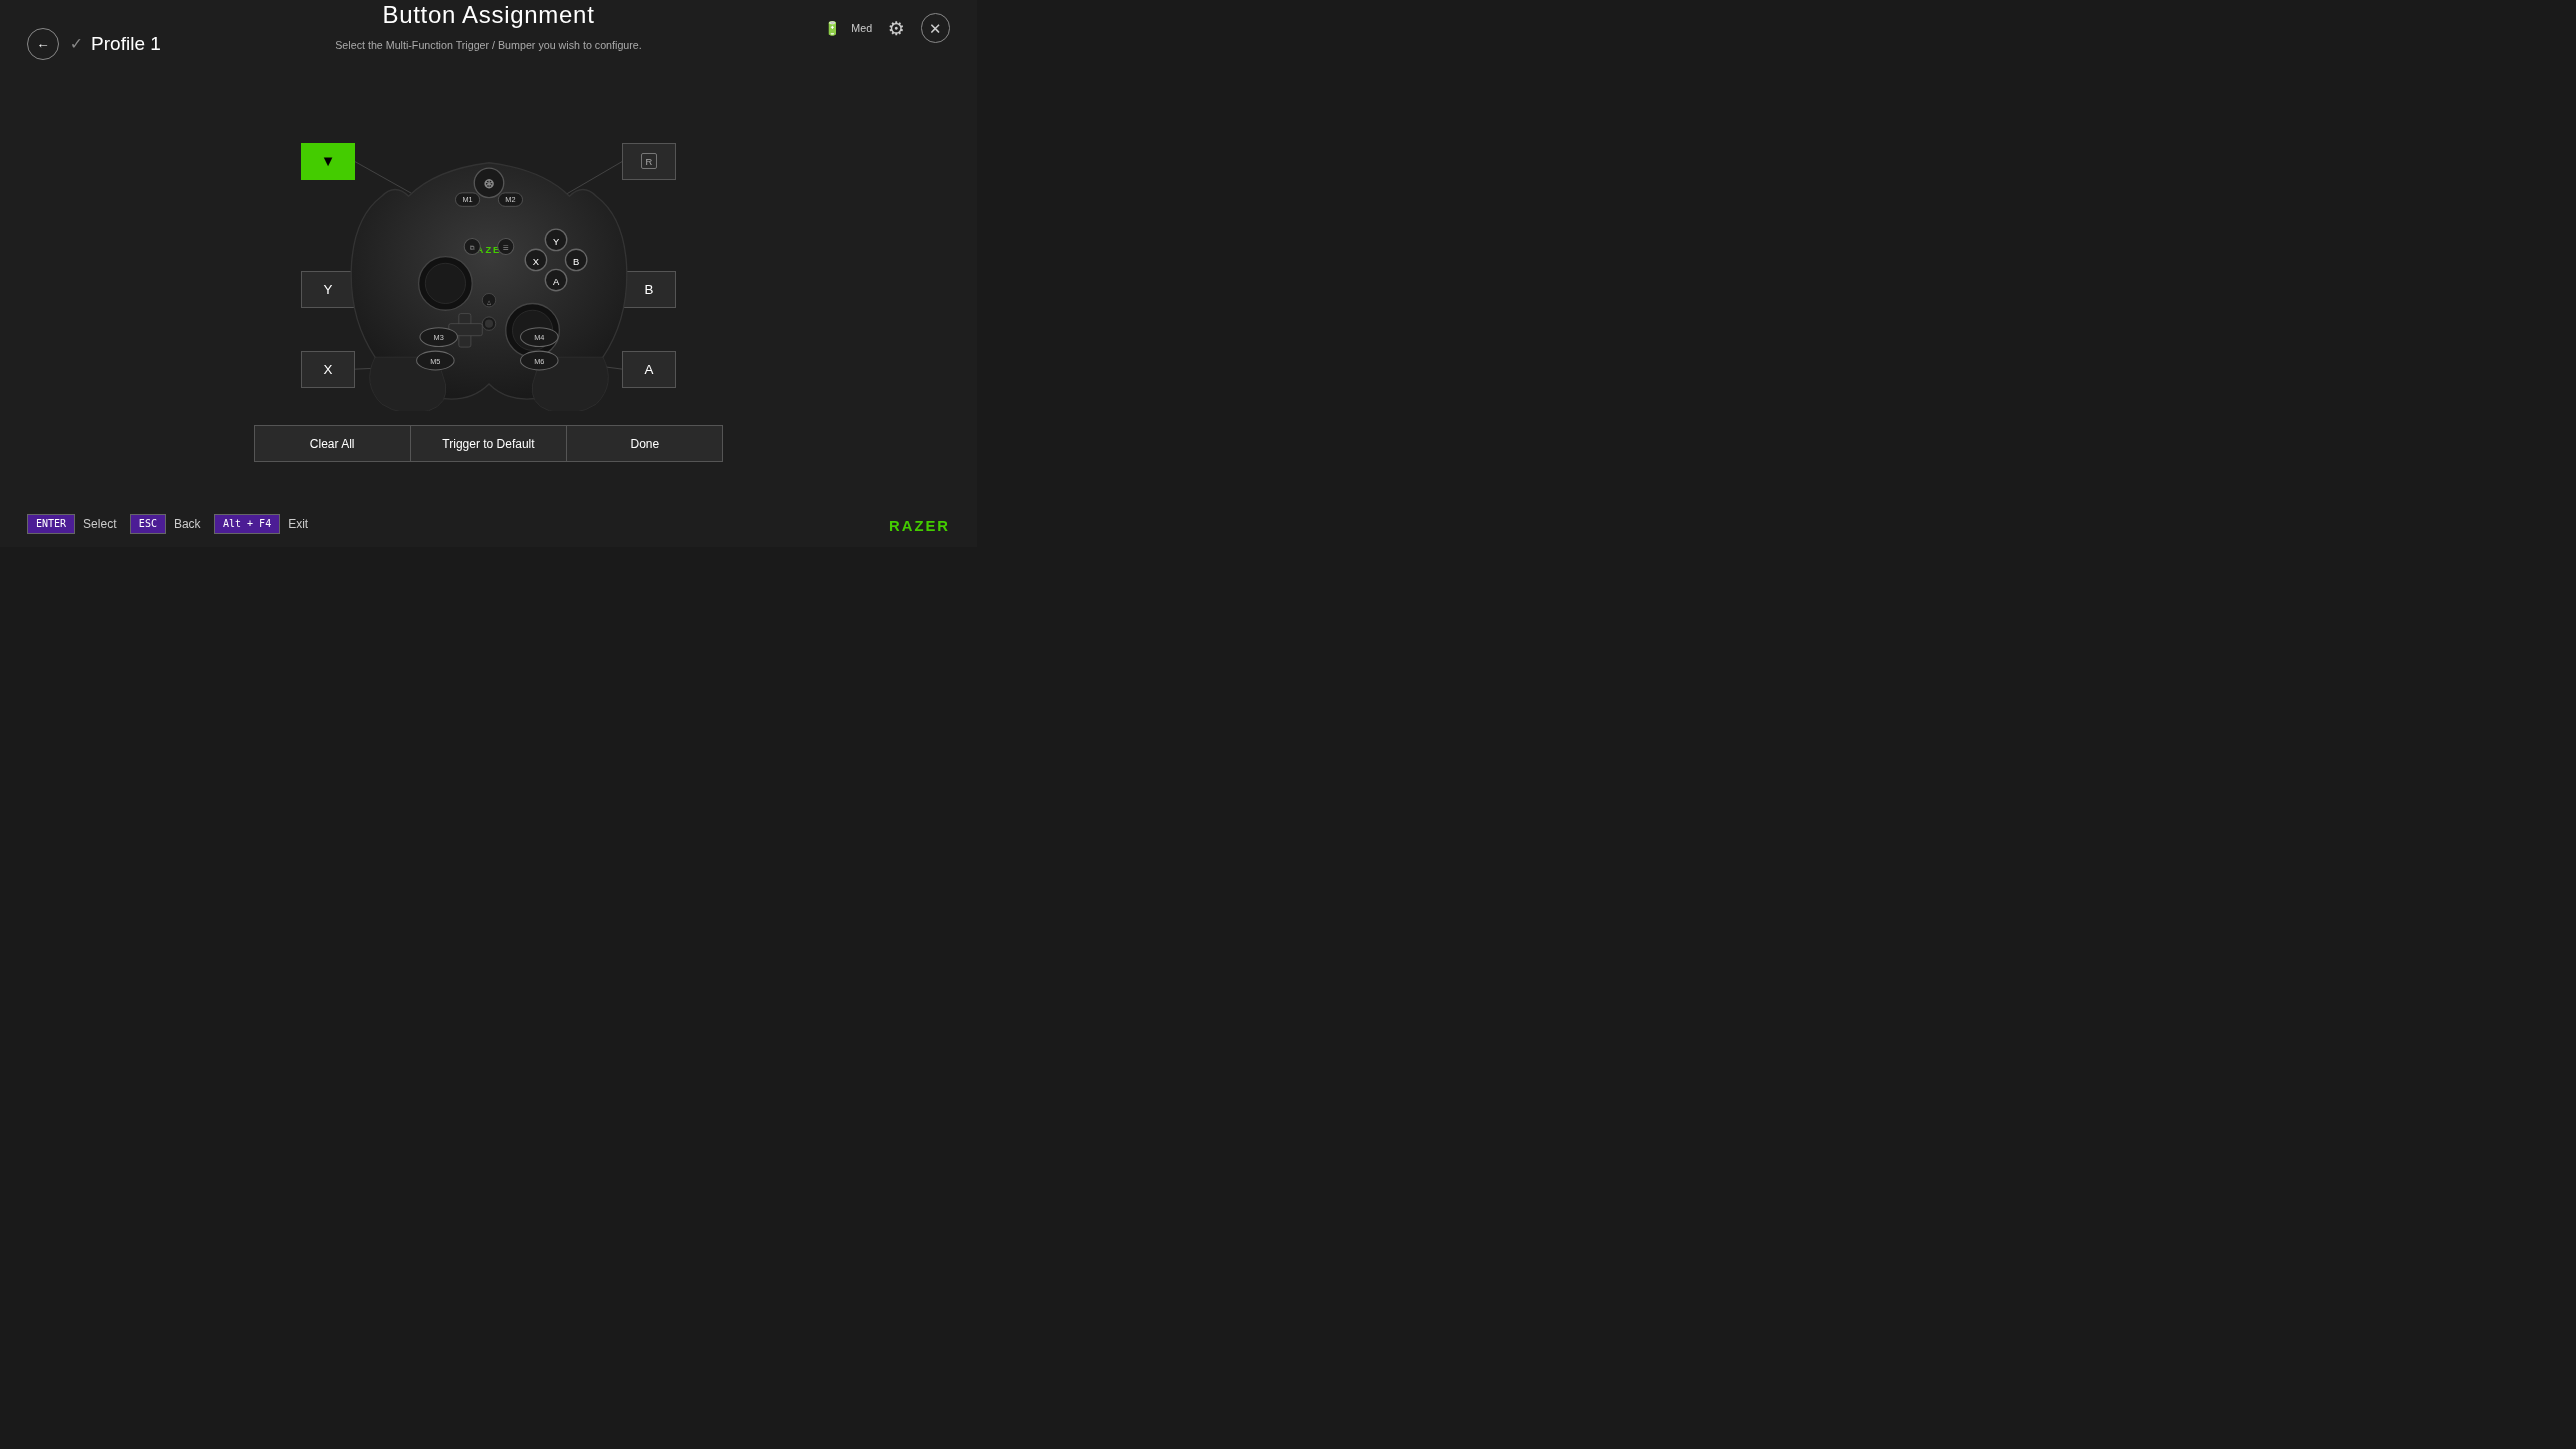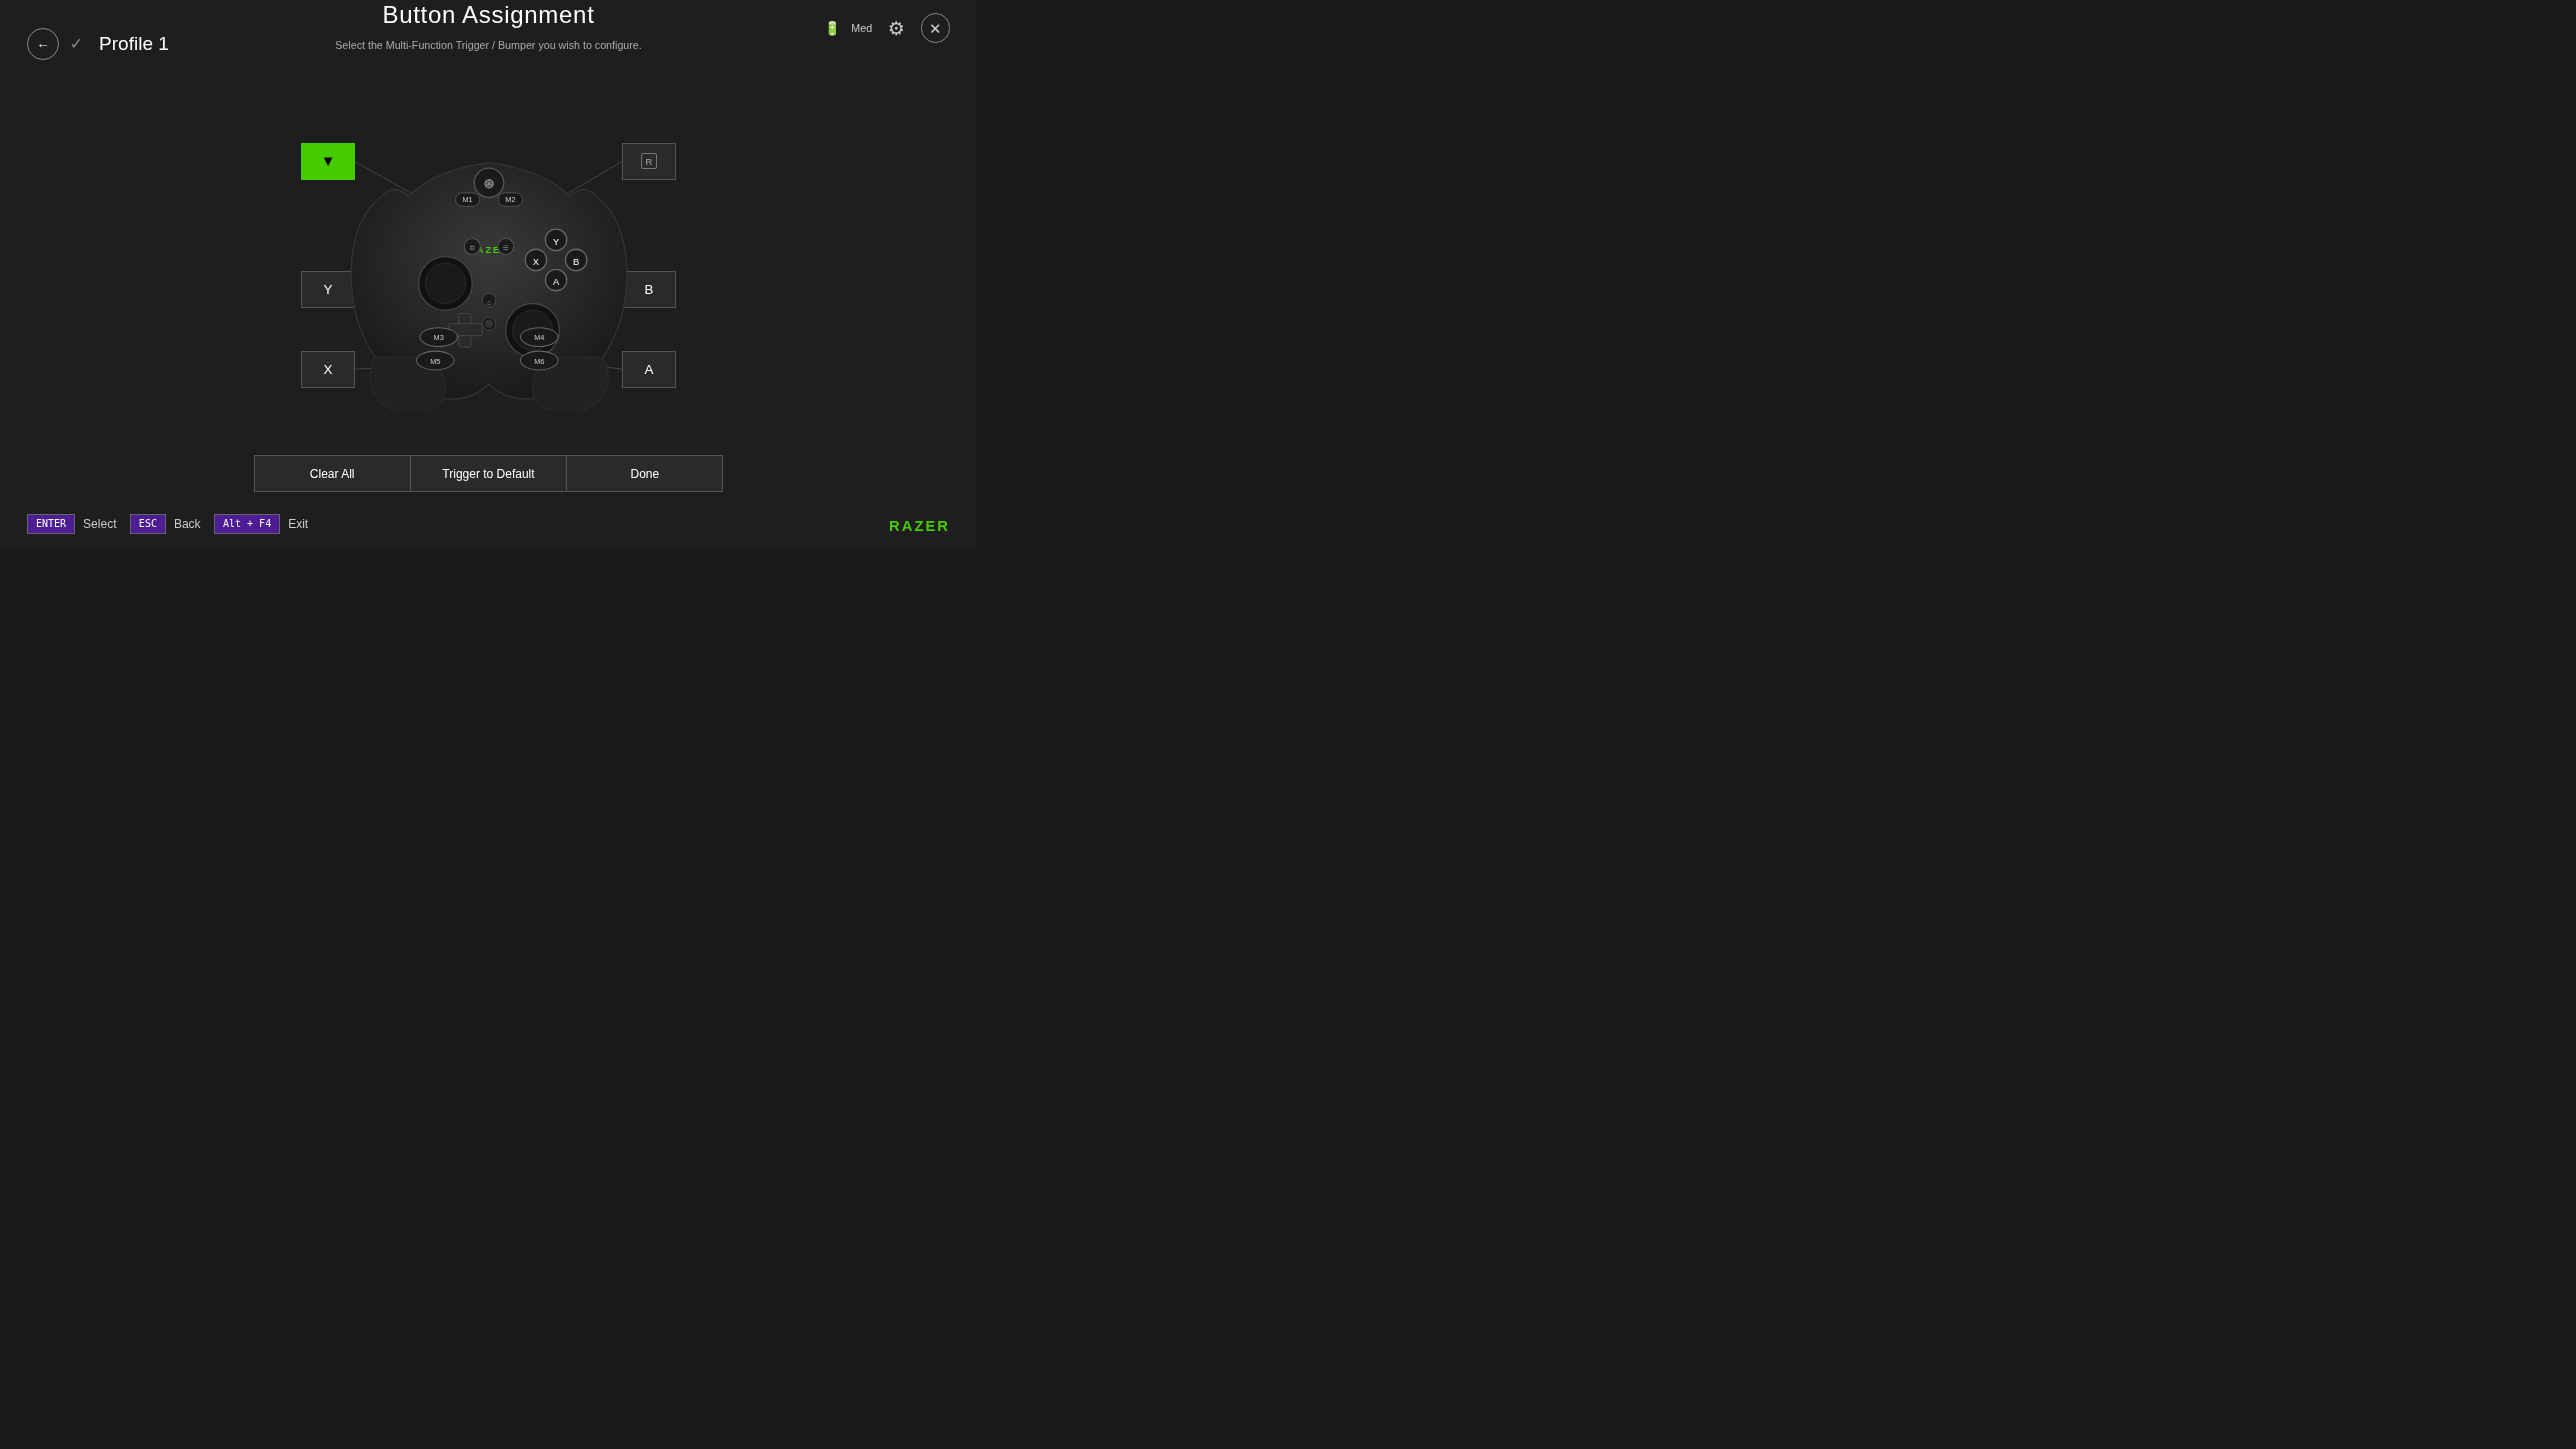--- a/index.html
+++ b/index.html
@@ -31,21 +31,21 @@
       background: transparent;
       color: #fff;
       font-size: 13.4px;
     }
     .profile-check {
       margin-left: 10.7px;
       color: #888;
       font-size: 16px;
     }
     .profile-name {
-      margin-left: 16px;
+      margin-left: 8px;
       font-size: 19px;
       font-weight: 400;
       color: #ffffff;
     }
     .header-center {
       position: absolute;
       left: 50%;
       transform: translateX(-50%);
       text-align: center;
       top: 1px;
@@ -311,21 +311,21 @@
           <circle cx="220" cy="255" r="10" fill="#1a1a1a" stroke="#555" stroke-width="1"></circle>
           <text x="220" y="260" text-anchor="middle" font-size="8" fill="#888">△</text>
           <circle cx="220" cy="290" r="10" fill="#1a1a1a" stroke="#555" stroke-width="1"></circle>
           <circle cx="220" cy="290" r="6" fill="#333"></circle>
         </svg>
       </div>
 
     </div>
   </div>
 
-  <div style="position:absolute; bottom:55px; left:50%; transform:translateX(-50%); display:flex; width:470px;">
+  <div style="position:absolute; bottom:85px; left:50%; transform:translateX(-50%); display:flex; width:470px;">
     <button class="action-btn" style="border-right:none;">Clear All</button>
     <button class="action-btn" style="border-right:none;">Trigger to Default</button>
     <button class="action-btn">Done</button>
   </div>
 
   <div class="footer">
     <span class="key-badge">ENTER</span>
     <span class="key-label">Select</span>
     <span class="key-badge">ESC</span>
     <span class="key-label">Back</span>

